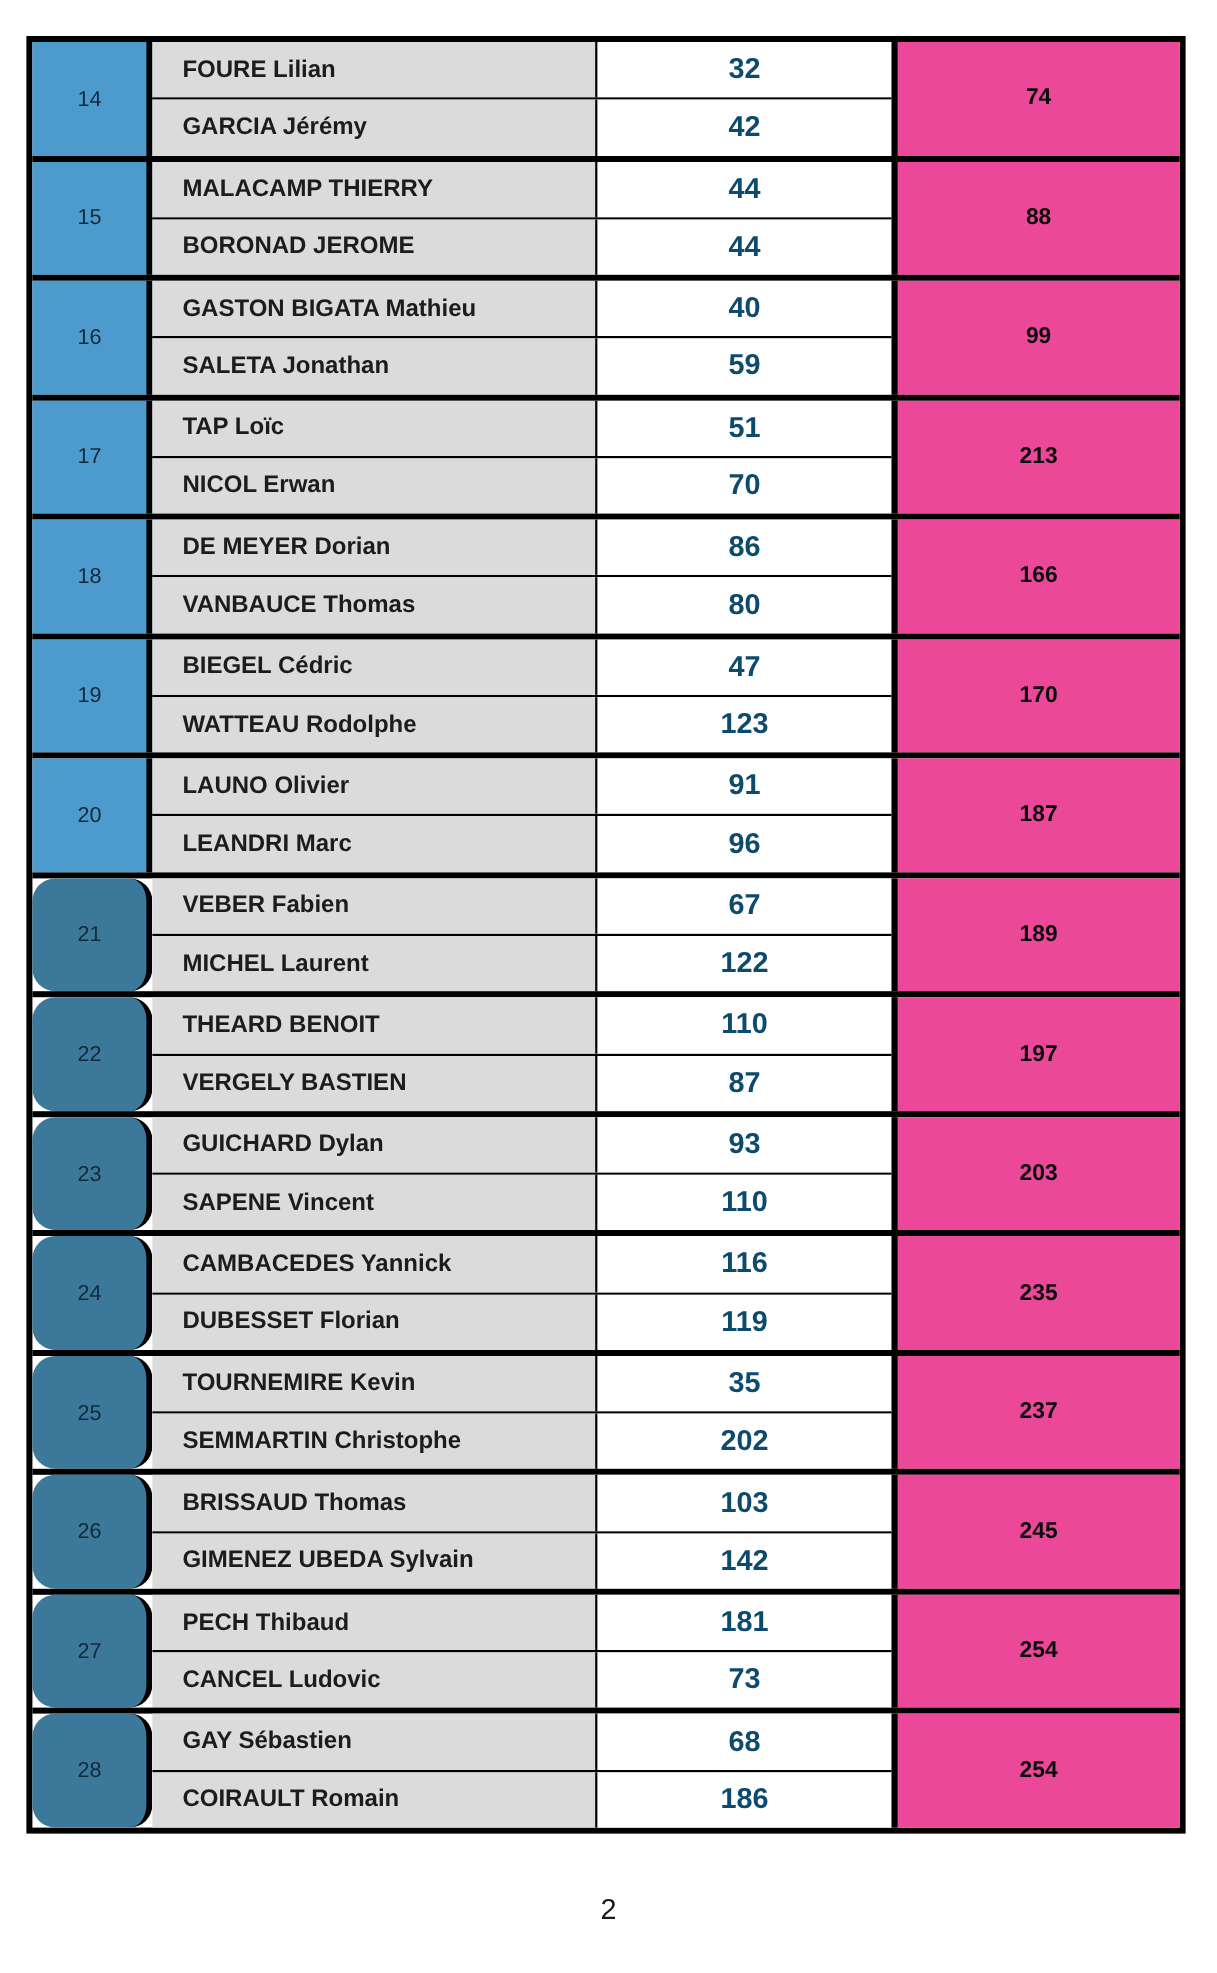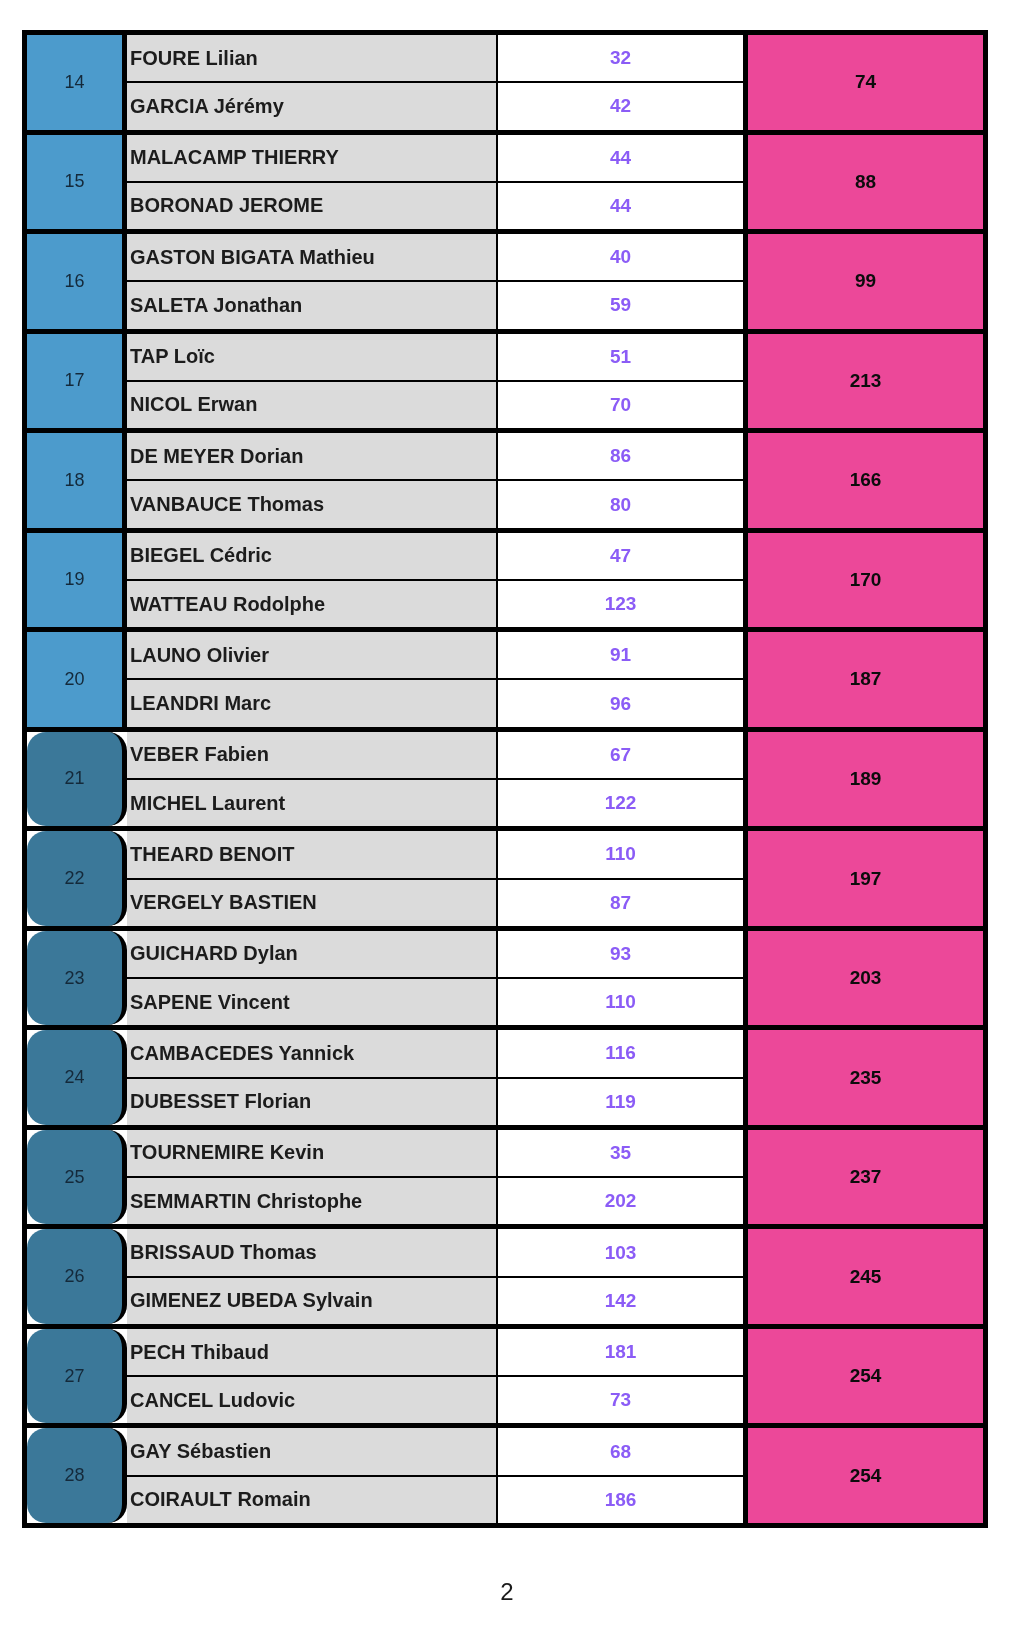--- a/index.html
+++ b/index.html
@@ -60,36 +60,36 @@
     min-height: 0;
   }
   .pair-row:first-child { border-bottom: 2px solid var(--border, #000); }
   .name-cell {
     width: 371px;
     flex: 0 0 371px;
     background: var(--grey, #DBDBDB);
     border-right: 2px solid var(--border, #000);
     display: flex;
     align-items: center;
-    padding-left: 3px;
+    padding-left: 25px;
     font-weight: bold;
     font-size: 20px;
     color: #1c1c1c;
     white-space: nowrap;
     overflow: hidden;
   }
   .score-cell {
     flex: 1 1 auto;
     background: #ffffff;
     display: flex;
     align-items: center;
     justify-content: center;
     font-weight: bold;
-    font-size: 19px;
-    color: #8b5cf6;
+    font-size: 24px;
+    color: #0c4a6e;
   }
   .total-cell {
     flex: 1 1 auto;
     border-left: 5px solid var(--border, #000);
     background: #ec4899;
     display: flex;
     align-items: center;
     justify-content: center;
     font-weight: bold;
     font-size: 19px;

